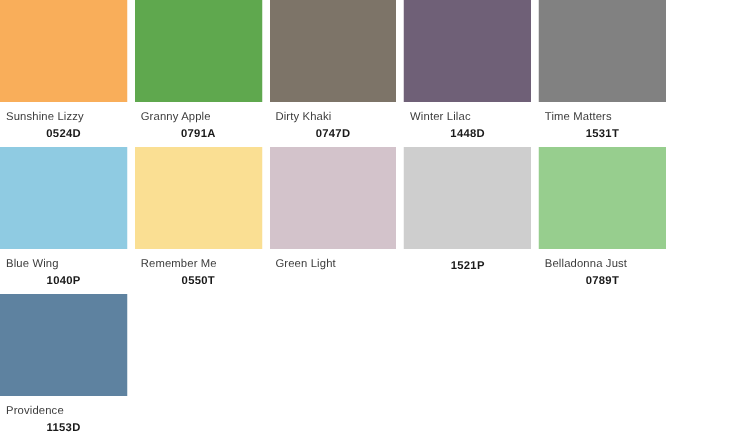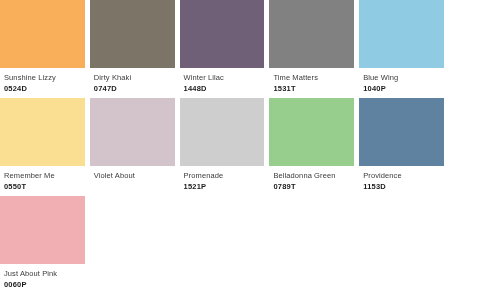--- a/index.html
+++ b/index.html
@@ -52,31 +52,39 @@
     letter-spacing: 0.1px;
     white-space: nowrap;
   }
   .swatch-code {
     font-size: 7.5px;
     line-height: 11px;
     color: #1a1a1a;
     font-weight: bold;
     letter-spacing: 0.2px;
     white-space: nowrap;
+    text-align: center;
   }
 </style>
 </head>
 <body>
 
 <div id="swatch-grid">
     <div class="swatch-cell">
       <div class="swatch-color" style="background-color: rgb(249, 174, 90);"></div>
       <div class="swatch-info">
         <div class="swatch-name">Sunshine Lizzy</div>
         <div class="swatch-code">0524D</div>
+      </div>
+    </div>
+    <div class="swatch-cell">
+      <div class="swatch-color" style="background-color: rgb(95, 168, 78);"></div>
+      <div class="swatch-info">
+        <div class="swatch-name">Granny Apple</div>
+        <div class="swatch-code">0791A</div>
       </div>
     </div>
     <div class="swatch-cell">
       <div class="swatch-color" style="background-color: rgb(125, 116, 104);"></div>
       <div class="swatch-info">
         <div class="swatch-name">Dirty Khaki</div>
         <div class="swatch-code">0747D</div>
       </div>
     </div>
     <div class="swatch-cell">
@@ -103,44 +111,36 @@
     <div class="swatch-cell">
       <div class="swatch-color" style="background-color: rgb(250, 223, 147);"></div>
       <div class="swatch-info">
         <div class="swatch-name">Remember Me</div>
         <div class="swatch-code">0550T</div>
       </div>
     </div>
     <div class="swatch-cell">
       <div class="swatch-color" style="background-color: rgb(211, 195, 203);"></div>
       <div class="swatch-info">
-        <div class="swatch-name">Violet About</div>
+        <div class="swatch-name">Green Light</div>
       </div>
     </div>
     <div class="swatch-cell">
       <div class="swatch-color" style="background-color: rgb(206, 206, 206);"></div>
       <div class="swatch-info">
-        <div class="swatch-name">Promenade</div>
         <div class="swatch-code">1521P</div>
       </div>
     </div>
     <div class="swatch-cell">
       <div class="swatch-color" style="background-color: rgb(151, 206, 142);"></div>
       <div class="swatch-info">
-        <div class="swatch-name">Belladonna Green</div>
+        <div class="swatch-name">Belladonna Just</div>
         <div class="swatch-code">0789T</div>
       </div>
     </div>
     <div class="swatch-cell">
       <div class="swatch-color" style="background-color: rgb(94, 130, 160);"></div>
       <div class="swatch-info">
         <div class="swatch-name">Providence</div>
         <div class="swatch-code">1153D</div>
       </div>
     </div>
-    <div class="swatch-cell">
-      <div class="swatch-color" style="background-color: rgb(242, 175, 179);"></div>
-      <div class="swatch-info">
-        <div class="swatch-name">Just About Pink</div>
-        <div class="swatch-code">0060P</div>
-      </div>
-    </div>
   </div>
 
 </body></html>

